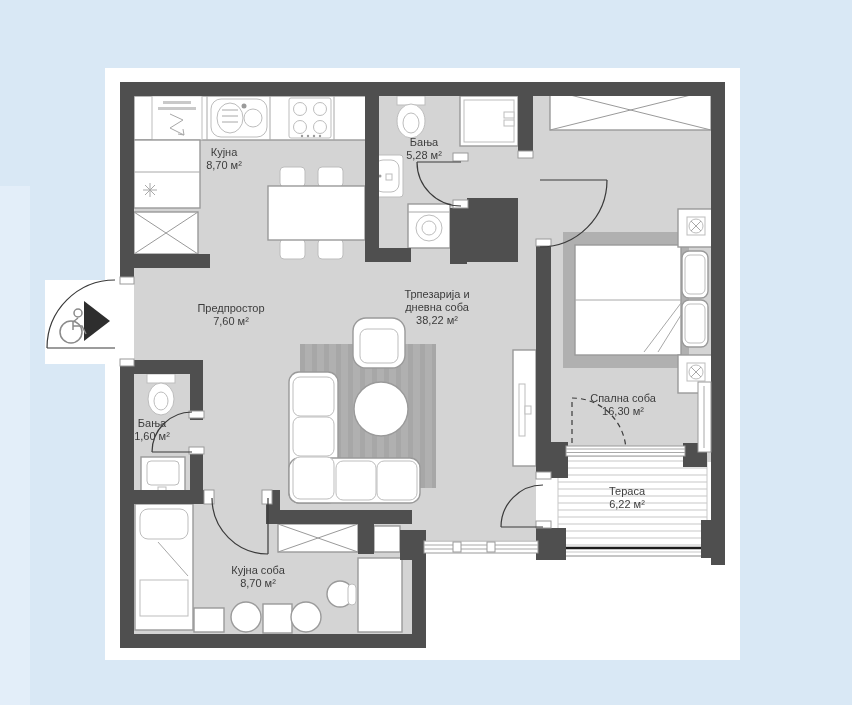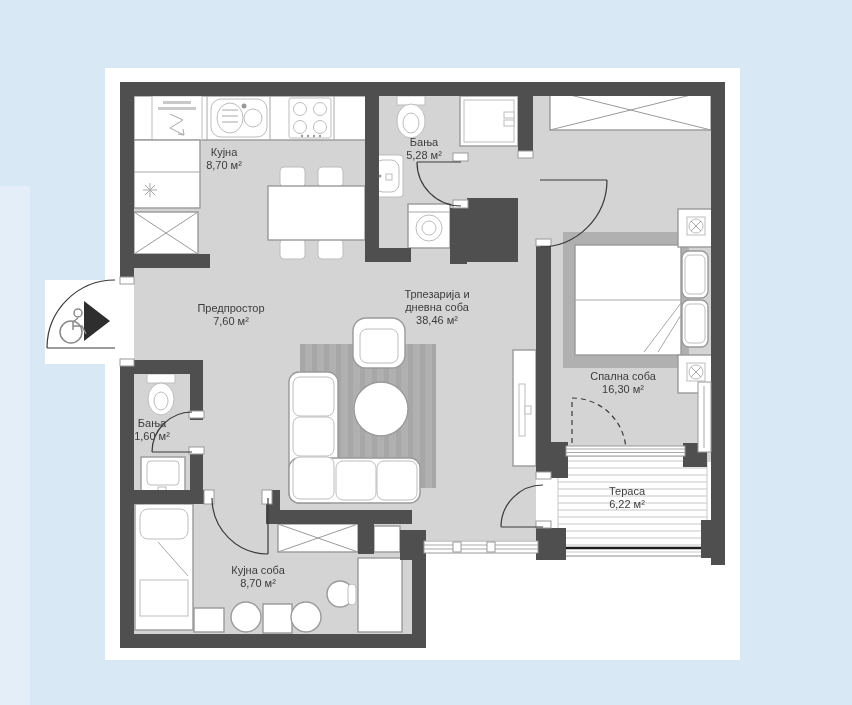--- a/index.html
+++ b/index.html
@@ -330,23 +330,23 @@
   <div class="room-label" style="left:424px;top:136px">
     <span class="rname">Бања</span>
     <span class="rarea">5,28 м²</span>
   </div>
   <div class="room-label" style="left:231px;top:302px">
     <span class="rname">Предпростор</span>
     <span class="rarea">7,60 м²</span>
   </div>
   <div class="room-label wrap" style="left:437px;top:288px">
     <span class="rname">Трпезарија и дневна соба</span>
-    <span class="rarea">38,46 м²</span>
-  </div>
-  <div class="room-label" style="left:623px;top:370px">
+    <span class="rarea">38,22 м²</span>
+  </div>
+  <div class="room-label" style="left:623px;top:392px">
     <span class="rname">Спална соба</span>
     <span class="rarea">16,30 м²</span>
   </div>
   <div class="room-label" style="left:152px;top:417px">
     <span class="rname">Бања</span>
     <span class="rarea">1,60 м²</span>
   </div>
   <div class="room-label" style="left:258px;top:564px">
     <span class="rname">Кујна соба</span>
     <span class="rarea">8,70 м²</span>

